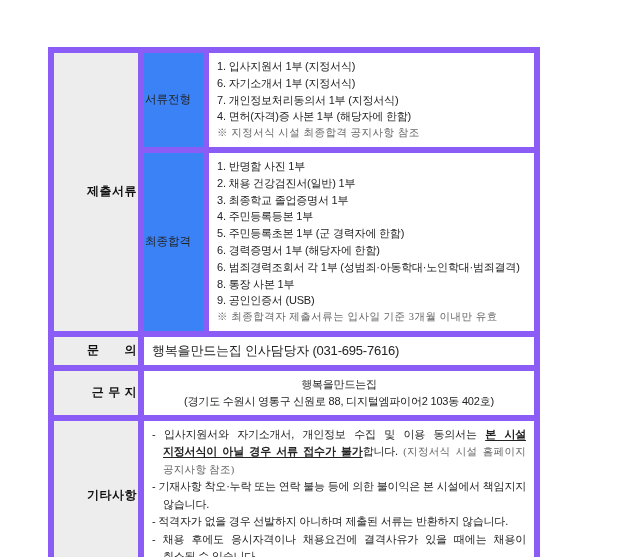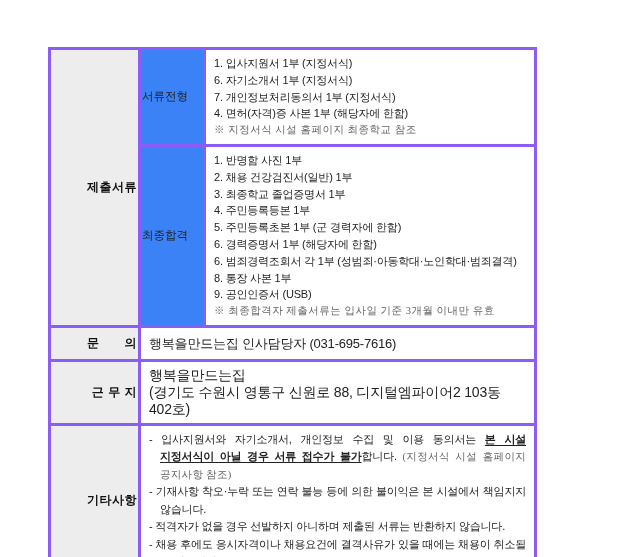--- a/index.html
+++ b/index.html
@@ -22,21 +22,21 @@
   table.doc-table {
     position: absolute;
     left: 48px;
     top: 47px;
     width: 486px;
     border-collapse: collapse;
     table-layout: fixed;
     border: 2px solid #4f4f4f;
   }
   table.doc-table td {
-    border: 3px solid #8b5cf6;
+    border: 6px solid #8b5cf6;
     vertical-align: middle;
     word-break: keep-all;
   }
   td.label-cell {
     background: #ededed;
     font-weight: bold;
     text-align: right;
     font-size: 12px;
     color: #111111;
     letter-spacing: 0.5px;
@@ -66,23 +66,24 @@
     line-height: 16.8px;
     letter-spacing: 0.5px;
     white-space: nowrap;
   }
   .single-line {
     font-size: 13px;
     line-height: 15px;
     letter-spacing: -0.2px;
   }
   .addr-line {
-    font-size: 14px;
+    font-size: 11px;
     line-height: 17px;
     letter-spacing: -0.2px;
+    text-align: center;
   }
   .bullet {
     margin: 0;
     padding-left: 11px;
     text-indent: -11px;
     font-size: 11px;
     line-height: 17.5px;
     letter-spacing: -0.2px;
     text-align: justify;
   }
@@ -111,21 +112,21 @@
 
     <tbody>
         <tr style="height:82px;">
       <td class="label-cell" rowspan="2">제출서류</td>
       <td class="sub-cell">서류전형</td>
       <td class="content-cell">
         <div class="doc-item">1. 입사지원서 1부 (지정서식)</div>
         <div class="doc-item">6. 자기소개서 1부 (지정서식)</div>
         <div class="doc-item">7. 개인정보처리동의서 1부 (지정서식)</div>
         <div class="doc-item">4. 면허(자격)증 사본 1부 (해당자에 한함)</div>
-        <div class="note-line">※ 지정서식 시설 홈페이지 최종학교 참조</div>
+        <div class="note-line">※ 지정서식 시설 최종합격 공지사항 참조</div>
       </td>
     </tr>
 
     <tr style="height:171px;">
       <td class="sub-cell">최종합격</td>
       <td class="content-cell">
         <div class="doc-item">1. 반명함 사진 1부</div>
         <div class="doc-item">2. 채용 건강검진서(일반) 1부</div>
         <div class="doc-item">3. 최종학교 졸업증명서 1부</div>
         <div class="doc-item">4. 주민등록등본 1부</div>

